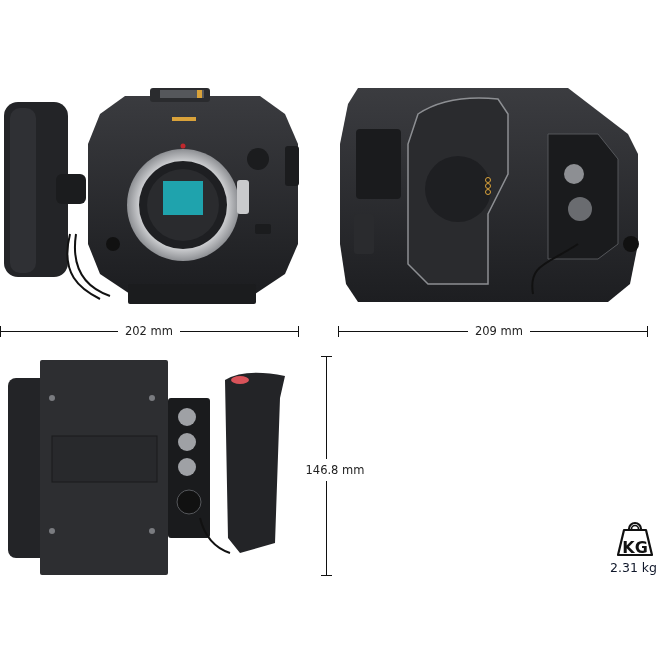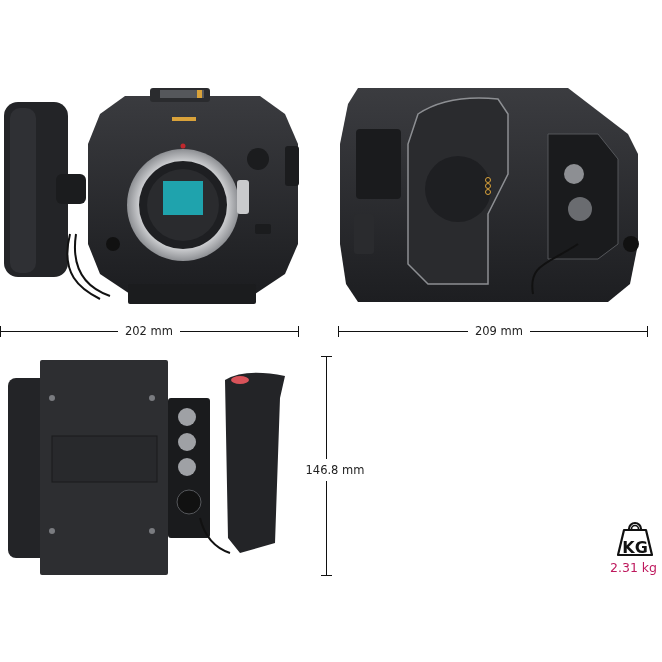--- a/index.html
+++ b/index.html
@@ -9,21 +9,21 @@
   .view { position:absolute; }
   .dim-h { position:absolute; height:1px; background:#111; }
   .dim-h::before, .dim-h::after { content:""; position:absolute; top:-5px; width:1px; height:11px; background:#111; }
   .dim-h::before { left:0; }
   .dim-h::after { right:0; }
   .dim-v { position:absolute; width:1px; background:#111; }
   .dim-v::before, .dim-v::after { content:""; position:absolute; left:-5px; height:1px; width:11px; background:#111; }
   .dim-v::before { top:0; }
   .dim-v::after { bottom:0; }
   .dim-label { position:absolute; font-size:11.5px; color:#222; background:#fff; white-space:nowrap; line-height:14px; text-align:center; }
-  .weight-label { position:absolute; font-size:12.5px; color:#be185d; white-space:nowrap; }
+  .weight-label { position:absolute; font-size:12.5px; color:#0f172a; white-space:nowrap; }
 </style>
 </head>
 <body>
 
 <div class="view" style="left:0;top:84px;width:305px;height:222px;">
   <svg width="305" height="222" viewBox="0 0 305 222">
     <defs>
       <linearGradient id="gBody" x1="0" y1="0" x2="0" y2="1">
         <stop offset="0" stop-color="#3a3b3f"></stop>
           <stop offset="1" stop-color="#1c1d20"></stop>

